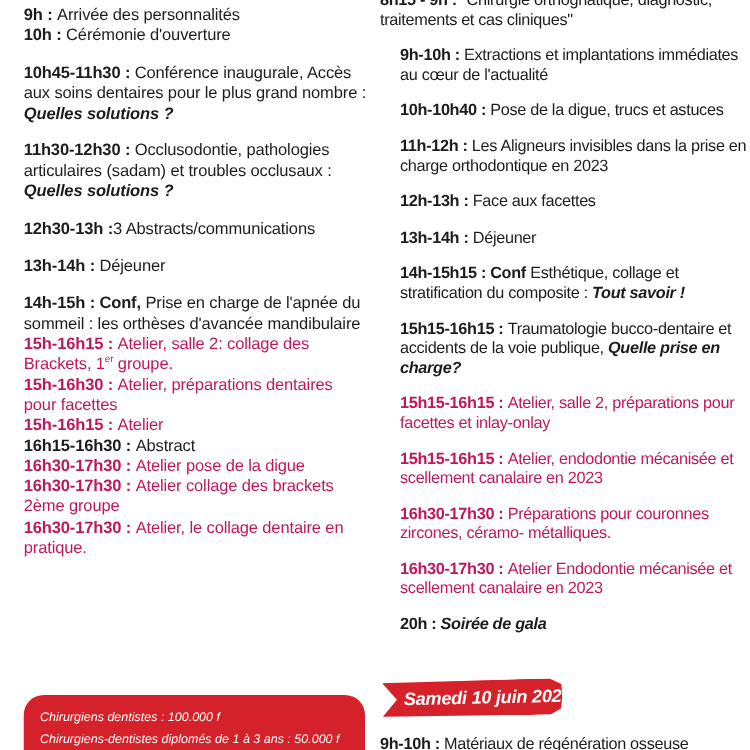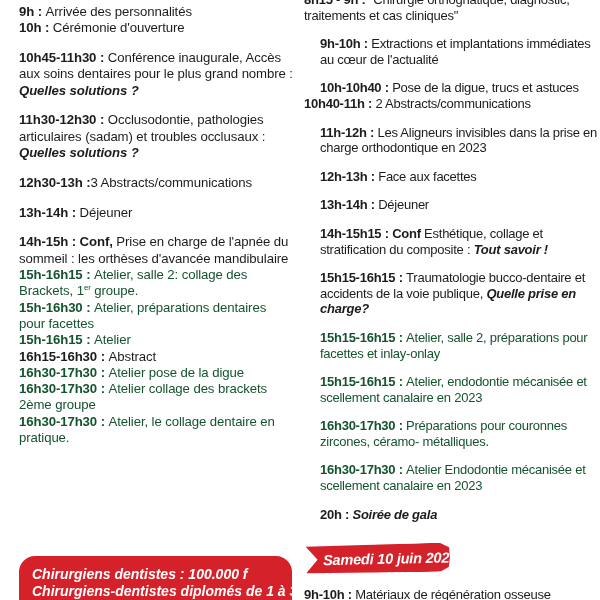--- a/index.html
+++ b/index.html
@@ -13,40 +13,40 @@
 
   .col { position: absolute; }
   .col-left  { left: 19px;  top: 4px;  width: 276px; }
   .col-right { left: 304px; top: -8px; width: 296px; }
 
   .entry { margin: 0; color: #1c1c1e; }
   .col-left  .entry { font-size: 13.2px; line-height: 16.3px; letter-spacing: -0.1px; }
   .col-right .entry { font-size: 13px;   line-height: 15.6px; letter-spacing: -0.25px; }
   .col-left  .entry.gap { margin-top: 13.5px; }
   .col-right .entry.gap { margin-top: 13px; margin-left: 16px; }
-  .entry.green { color: #14532d; }
+  .entry.green { color: #be185d; }
   .entry .b { font-weight: bold; }
   .entry .i { font-style: italic; }
   .entry sup { font-size: 0.6em; line-height: 0; vertical-align: super; }
 
   .fees-box {
     position: absolute;
     left: 19px; top: 556px;
     width: 273px; height: 70px;
     background: #d5222a;
     border-radius: 16px;
     box-sizing: border-box;
     padding: 10px 13px 0 13px;
   }
   .fees-box p {
     margin: 0;
     color: #ffffff;
-    font-size: 14px;
+    font-size: 10px;
     line-height: 17px;
-    font-weight: bold;
+    font-weight: normal;
     font-style: italic;
     white-space: nowrap;
   }
 
   .banner {
     position: absolute;
     left: 306px; top: 544px;
     width: 144px; height: 29px;
     background: #d5222a;
     clip-path: polygon(0 4%, 93% 0, 99.5% 16%, 100% 50%, 99% 84%, 93% 100%, 0 96%, 8% 50%);
@@ -83,21 +83,20 @@
       <p class="entry green"><span class="b">15h-16h15 : </span><span>Atelier</span></p>
       <p class="entry"><span class="b">16h15-16h30 : </span><span>Abstract</span></p>
       <p class="entry green"><span class="b">16h30-17h30 : </span><span>Atelier pose de la digue</span></p>
       <p class="entry green"><span class="b">16h30-17h30 : </span><span>Atelier collage des brackets 2ème groupe</span></p>
       <p class="entry green"><span class="b">16h30-17h30 : </span><span>Atelier, le collage dentaire en pratique.</span></p>
     </div>
   <div class="col col-right">
       <p class="entry"><span class="b">8h15 - 9h : </span><span>"Chirurgie orthognatique, diagnostic, traitements et cas cliniques"</span></p>
       <p class="entry gap"><span class="b">9h-10h : </span><span>Extractions et implantations immédiates au cœur de l'actualité</span></p>
       <p class="entry gap"><span class="b">10h-10h40 : </span><span>Pose de la digue, trucs et astuces</span></p>
-      <p class="entry"><span class="b">10h40-11h : </span><span>2 Abstracts/communications</span></p>
       <p class="entry gap"><span class="b">11h-12h : </span><span>Les Aligneurs invisibles dans la prise en charge orthodontique en 2023</span></p>
       <p class="entry gap"><span class="b">12h-13h : </span><span>Face aux facettes</span></p>
       <p class="entry gap"><span class="b">13h-14h : </span><span>Déjeuner</span></p>
       <p class="entry gap"><span class="b">14h-15h15 : Conf </span><span>Esthétique, collage et stratification du composite : </span><span class="b i">Tout savoir !</span></p>
       <p class="entry gap"><span class="b">15h15-16h15 : </span><span>Traumatologie bucco-dentaire et accidents de la voie publique, </span><span class="b i">Quelle prise en charge?</span></p>
       <p class="entry gap green"><span class="b">15h15-16h15 : </span><span>Atelier, salle 2, préparations pour facettes et inlay-onlay</span></p>
       <p class="entry gap green"><span class="b">15h15-16h15 : </span><span>Atelier, endodontie mécanisée et scellement canalaire en 2023</span></p>
       <p class="entry gap green"><span class="b">16h30-17h30 : </span><span>Préparations pour couronnes zircones, céramo- métalliques.</span></p>
       <p class="entry gap green"><span class="b">16h30-17h30 : </span><span>Atelier Endodontie mécanisée et scellement canalaire en 2023</span></p>
       <p class="entry gap"><span class="b">20h : </span><span class="b i">Soirée de gala</span></p>

